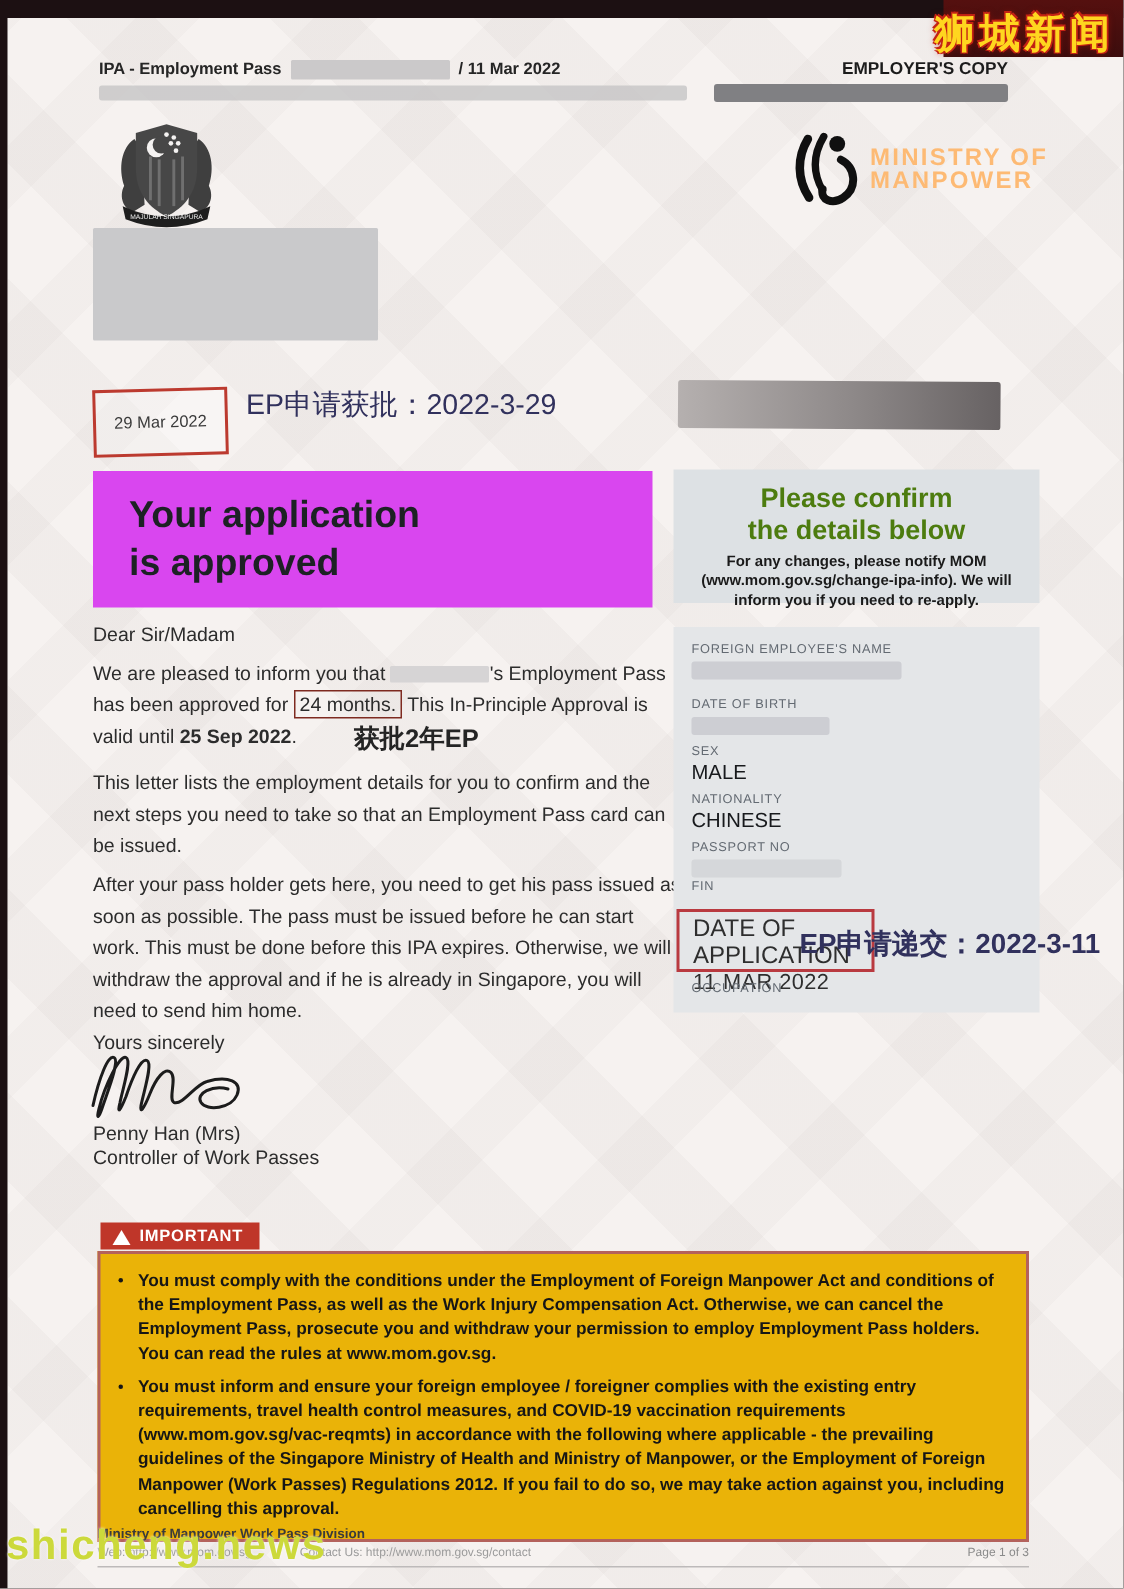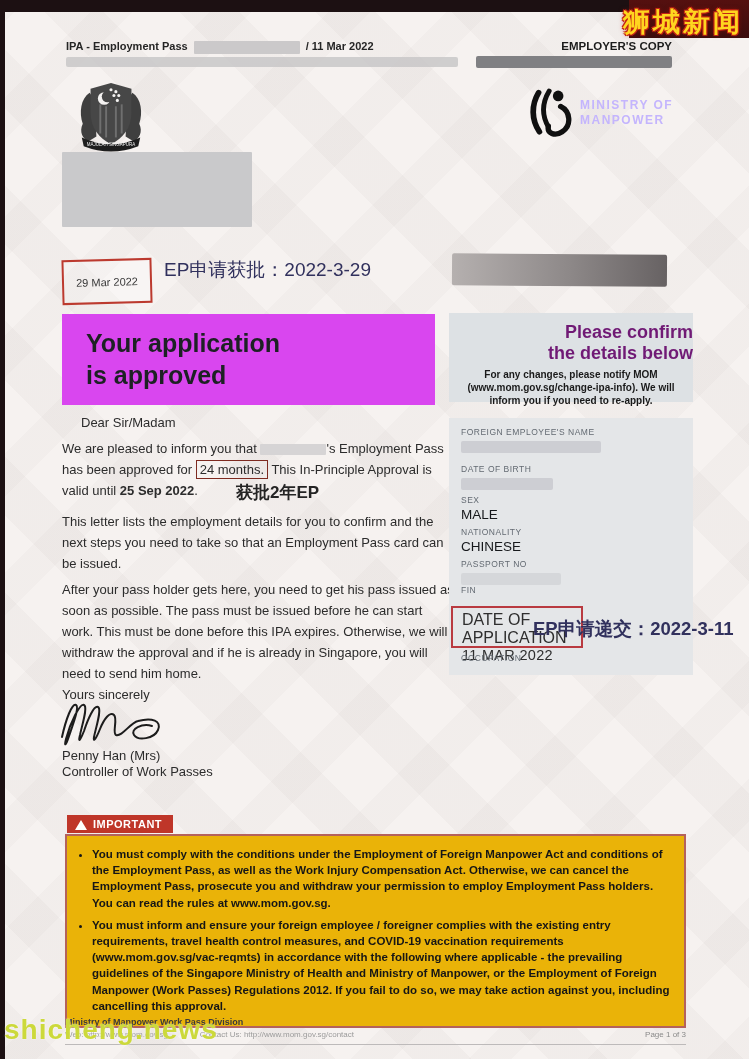--- a/index.html
+++ b/index.html
@@ -27,44 +27,44 @@
   
   .hdr{position:absolute; left:66px; top:40px; width:606px; display:flex; justify-content:space-between; align-items:flex-start;}
   .hdr-title{font-size:11px; font-weight:bold; color:#252525; white-space:nowrap;}
   .redact-inline{display:inline-block; width:106px; height:13px; background:#cbc9ca; vertical-align:middle; margin:0 6px; border-radius:1px;}
   .copy-label{font-size:11.5px; font-weight:bold; color:#1c1c1c; white-space:nowrap;}
   .strip-light{position:absolute; left:66px; top:57px; width:392px; height:10px; background:#c6c4c5; opacity:.8; border-radius:2px;}
   .strip-dark{position:absolute; left:476px; top:56px; width:196px; height:12px; background:#808083; border-radius:2px;}
 
   .crest{position:absolute; left:74px; top:76px;}
   .mom-logo{position:absolute; left:528px; top:88px; display:flex; align-items:center; gap:8px;}
-  .mom-text{font-size:12px; line-height:15px; font-weight:bold; letter-spacing:1.5px; color:#c4b5fd;}
+  .mom-text{font-size:16px; line-height:15px; font-weight:bold; letter-spacing:1.5px; color:#fdba74;}
 
   .redact-block{position:absolute; left:62px; top:152px; width:190px; height:75px; background:#c9c9cb; border-radius:1px;}
 
   
   .stamp-box{position:absolute; left:62px; top:259px; width:86px; height:41px; border:2px solid #bc3a2f;
     display:flex; align-items:center; justify-content:center; font-size:11px; color:#3a3a3a; transform:rotate(-1.5deg); background:rgba(255,255,255,.25);}
   .cn{color:#31315d; white-space:nowrap;}
   .cn-approved{position:absolute; left:164px; top:257px; font-size:19px;}
   .cn-duration{position:absolute; left:236px; top:481px; font-size:17px; font-weight:bold; color:#242424; white-space:nowrap;}
   .cn-submitted{position:absolute; left:533px; top:616px; font-size:18.5px;font-weight:bold;}
   .redact-strip-r{position:absolute; left:452px; top:254px; width:215px; height:32px; border-radius:2px;
     background:linear-gradient(90deg,#b5b0af,#8d8888 55%,#676263); transform:rotate(.4deg);}
 
   
   .headline{position:absolute; left:62px; top:314px; width:373px; height:91px; background:#d946ef; padding:13px 0 0 24px; box-sizing:border-box;}
   .headline div{font-size:25px; line-height:32px; font-weight:bold; color:#1d2124;}
   .confirm{position:absolute; left:449px; top:313px; width:244px; height:89px; background:#dde1e4; text-align:center; padding-top:9px; box-sizing:border-box;}
-  .confirm .h{font-size:18px; line-height:21px; font-weight:bold; color:#701a75;text-align:right;}
+  .confirm .h{font-size:18px; line-height:21px; font-weight:bold; color:#4d7c0f;}
   .confirm .b{font-size:10px; line-height:13px; font-weight:bold; color:#1a1a1a; margin-top:4px; padding:0 10px;}
 
   
   .txt{position:absolute; left:62px; font-size:13px; line-height:21px; color:#2c2c2c;}
-  .salutation{top:412px;margin-left:19px;}
+  .salutation{top:412px;}
   .para1{top:438px; width:382px;}
   .para2{top:511px; width:382px;}
   .para3{top:579px; width:392px;}
   .closing{top:684px;}
   .signer-name{top:745px;}
   .signer-title{top:761px;}
   .boxed-months{border:1.5px solid #7e2a20; padding:0 3px; display:inline-block; line-height:17px;}
   .redact-name{display:inline-block; width:66px; height:11px; background:#d6d4d5; vertical-align:middle; border-radius:1px;}
   .signature{position:absolute; left:56px; top:693px;}
 

